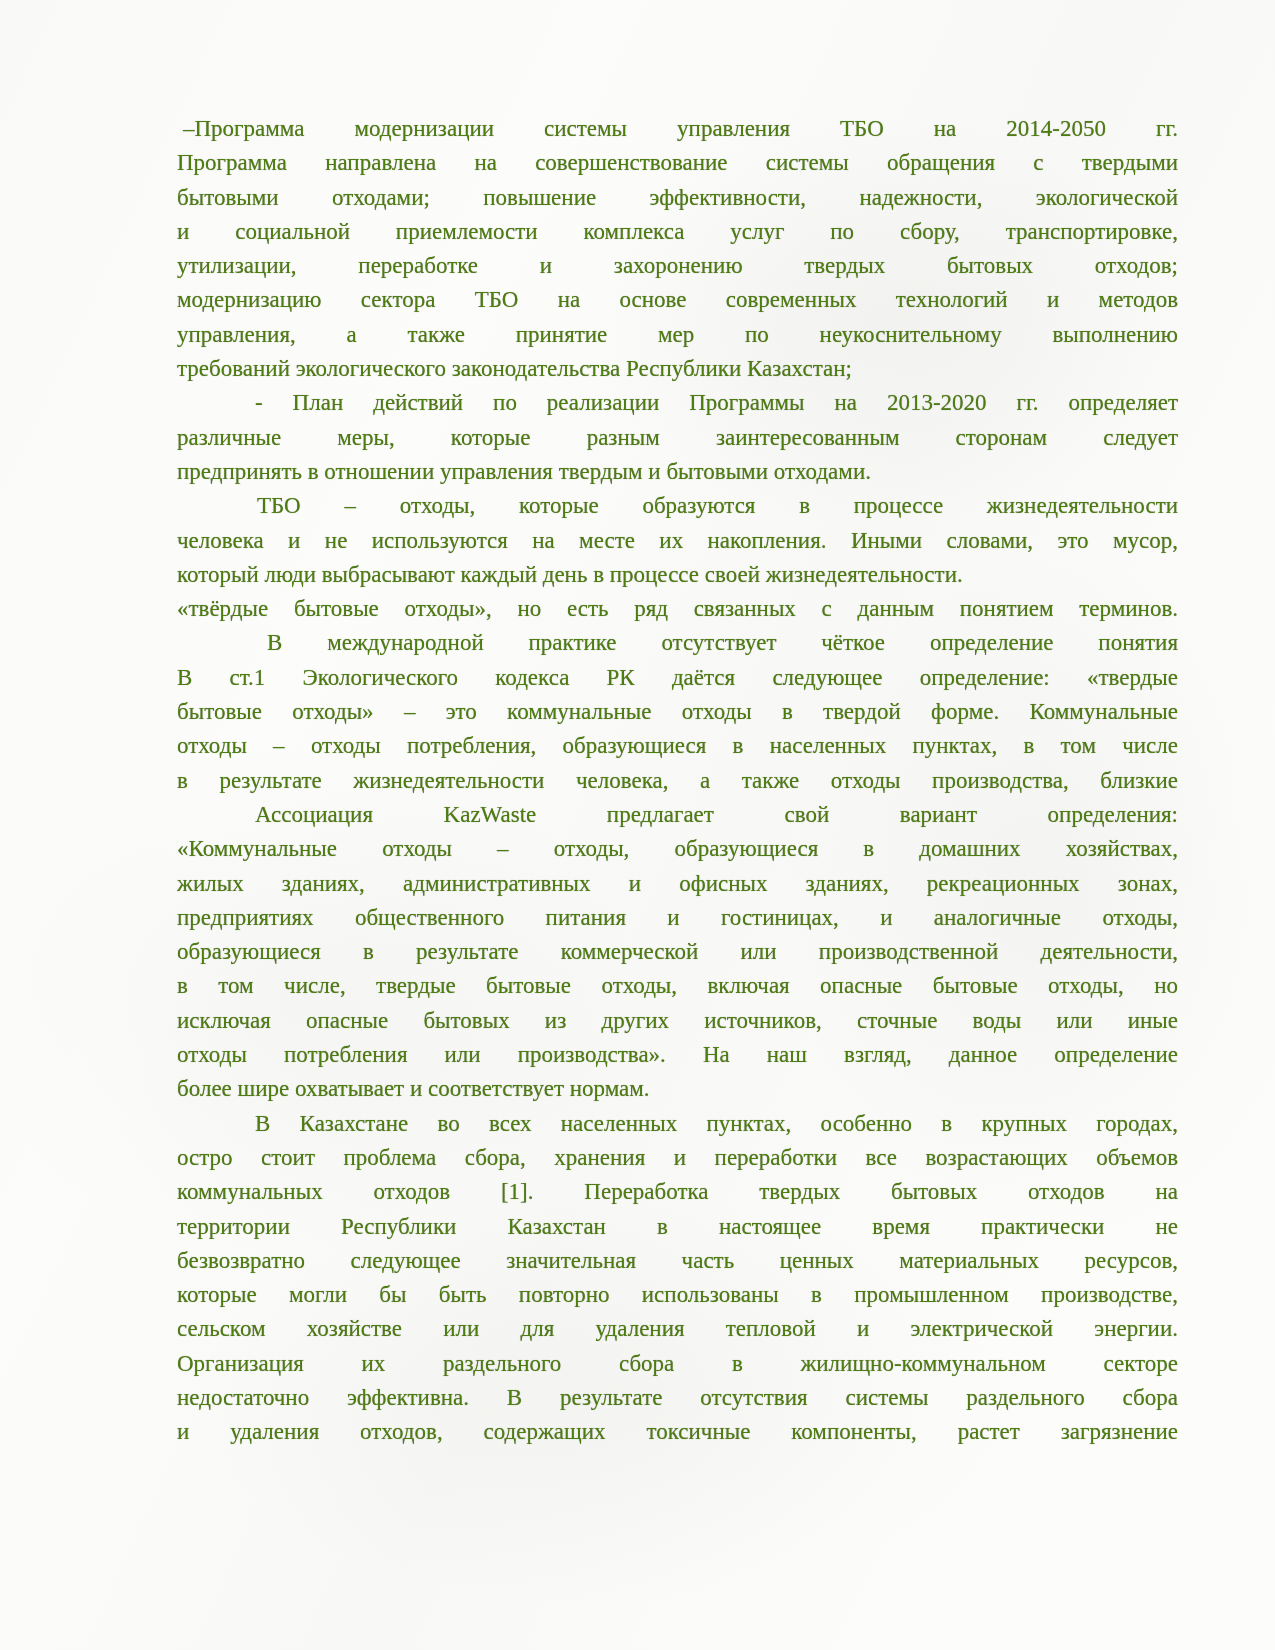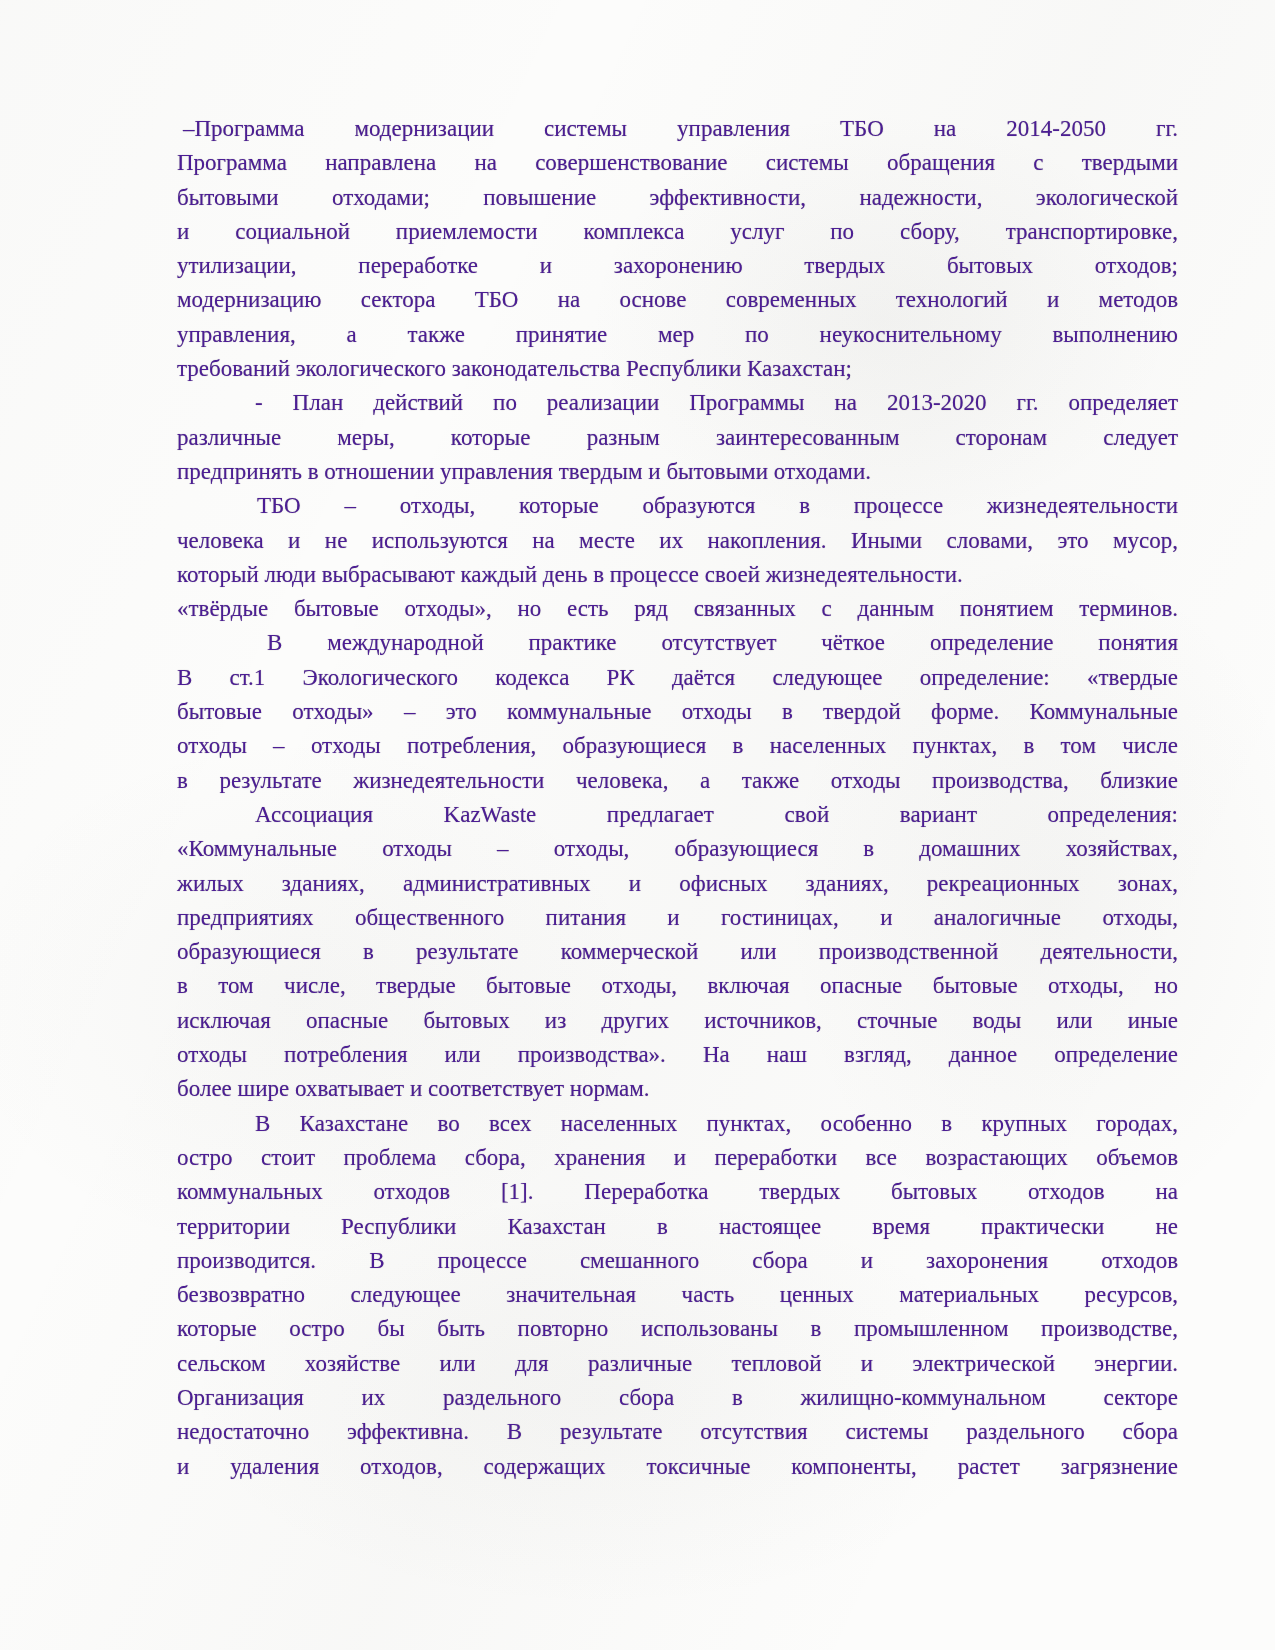--- a/index.html
+++ b/index.html
@@ -54,21 +54,21 @@
     }
     .line.no-just-last {
       text-align-last: left;
     }
   </style>
 </head>
 <body style="background: rgb(252, 252, 251);">
 
 <div class="page">
   <div class="scan-texture"></div>
-  <div class="text-block" id="text-block" style="color: #4c1d95;">
+  <div class="text-block" id="text-block" style="color: #4d7c0f;">
       <div class="paragraph">
         <div class="line" style="padding-left: 6px;">–Программа модернизации системы управления ТБО на 2014-2050 гг.</div>
         <div class="line">Программа направлена на совершенствование системы обращения с твердыми</div>
         <div class="line">бытовыми отходами; повышение эффективности, надежности, экологической</div>
         <div class="line">и социальной приемлемости комплекса услуг по сбору, транспортировке,</div>
         <div class="line">утилизации, переработке и захоронению твердых бытовых отходов;</div>
         <div class="line">модернизацию сектора ТБО на основе современных технологий и методов</div>
         <div class="line">управления, а также принятие мер по неукоснительному выполнению</div>
         <div class="line no-just-last">требований экологического законодательства Республики Казахстан;</div>
       </div>
@@ -99,22 +99,21 @@
         <div class="line">в том числе, твердые бытовые отходы, включая опасные бытовые отходы, но</div>
         <div class="line">исключая опасные бытовых из других источников, сточные воды или иные</div>
         <div class="line">отходы потребления или производства». На наш взгляд, данное определение</div>
         <div class="line no-just-last">более шире охватывает и соответствует нормам.</div>
       </div>
       <div class="paragraph">
         <div class="line" style="padding-left: 78px;">В Казахстане во всех населенных пунктах, особенно в крупных городах,</div>
         <div class="line">остро стоит проблема сбора, хранения и переработки все возрастающих объемов</div>
         <div class="line">коммунальных отходов [1]. Переработка твердых бытовых отходов на</div>
         <div class="line">территории Республики Казахстан в настоящее время практически не</div>
-        <div class="line">производится. В процессе смешанного сбора и захоронения отходов</div>
         <div class="line">безвозвратно следующее значительная часть ценных материальных ресурсов,</div>
-        <div class="line">которые остро бы быть повторно использованы в промышленном производстве,</div>
-        <div class="line">сельском хозяйстве или для различные тепловой и электрической энергии.</div>
+        <div class="line">которые могли бы быть повторно использованы в промышленном производстве,</div>
+        <div class="line">сельском хозяйстве или для удаления тепловой и электрической энергии.</div>
         <div class="line">Организация их раздельного сбора в жилищно-коммунальном секторе</div>
         <div class="line">недостаточно эффективна. В результате отсутствия системы раздельного сбора</div>
         <div class="line">и удаления отходов, содержащих токсичные компоненты, растет загрязнение</div>
       </div>
     </div>
 </div>
 
 </body></html>

